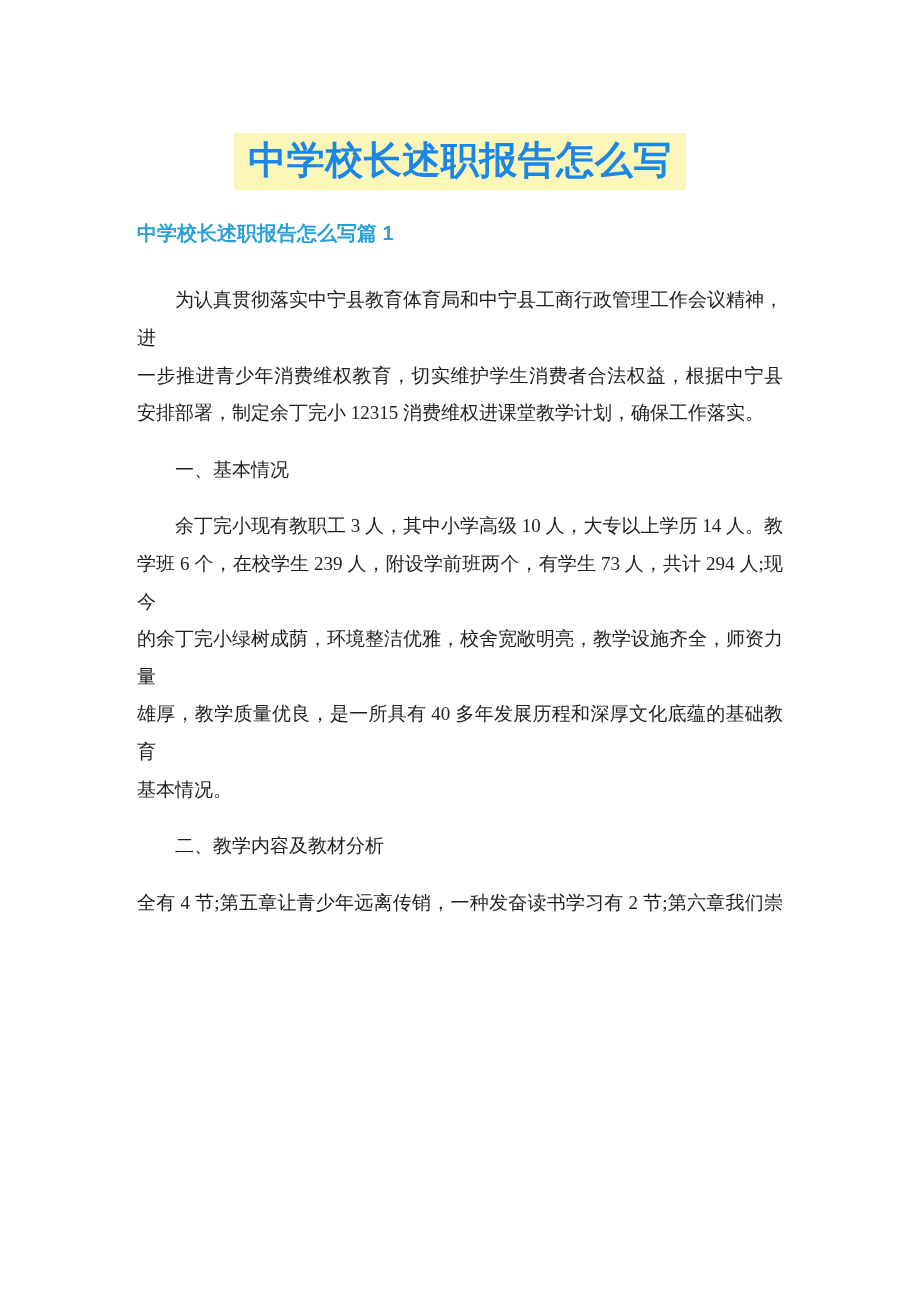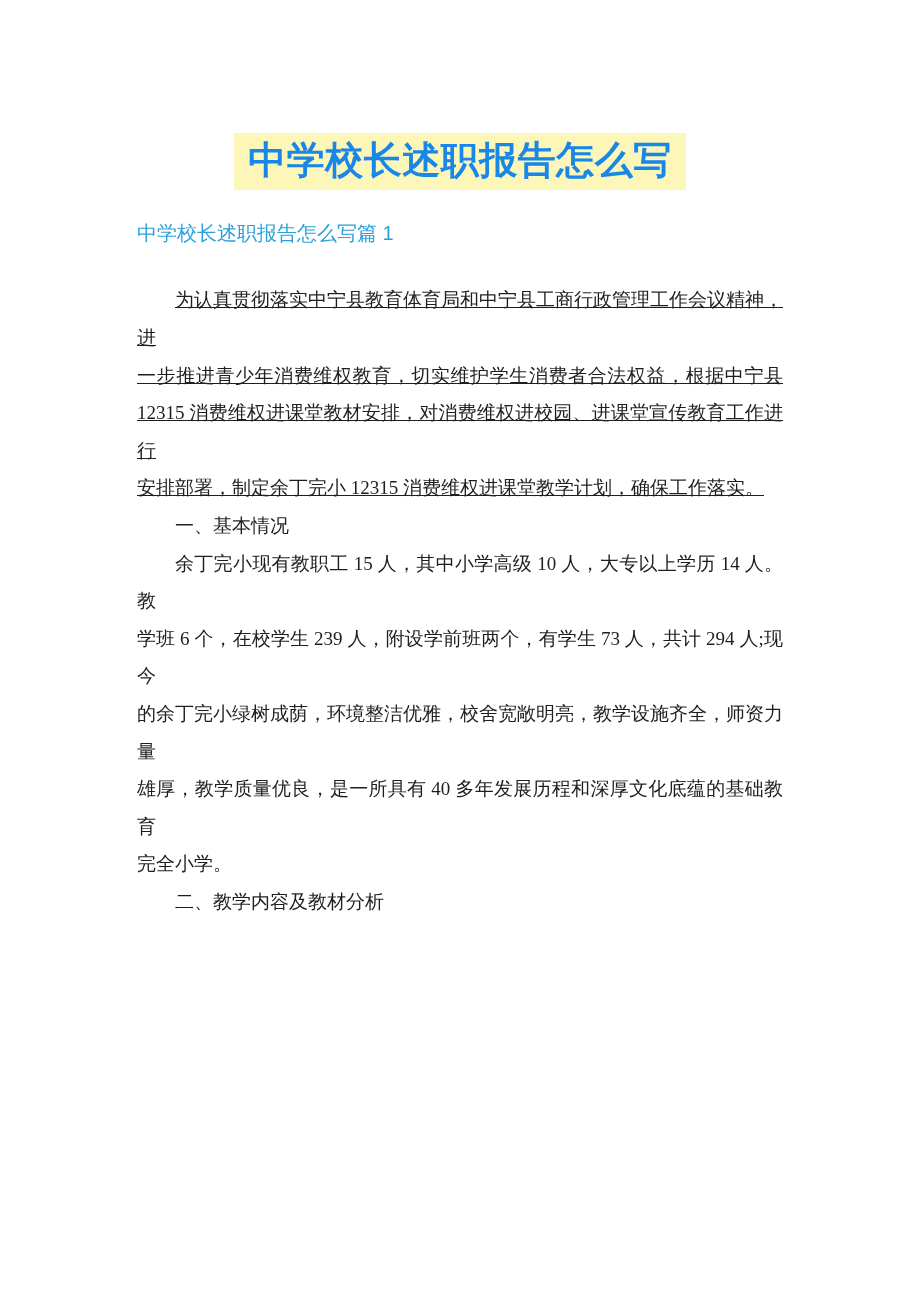--- a/index.html
+++ b/index.html
@@ -21,64 +21,63 @@
     color: var(--title, #1987e8);
     font-weight: bold;
     font-size: 38px;
     line-height: 1.3;
     padding: 3px 14px 5px 14px;
     letter-spacing: 0.5px;
   }
   .subtitle {
     margin: 30px 137px 16px 137px;
     font-family: "Liberation Sans", "DejaVu Sans", sans-serif;
-    font-weight: normal;
+    font-weight: bold;
     font-size: 20px;
     line-height: 26px;
     color: var(--sub, #2aa0da);
   }
   .doc-body {
     margin: 35px auto 0 137px;
     width: 646px;
     color: var(--body, #1e1e1e);
     font-size: 19px;
   }
-  .block { }
-  .block:first-child { margin-top: 0; text-decoration: underline; }
+  .block { margin-top: 19px; }
+  .block:first-child { margin-top: 0; }
   .line { line-height: 37.6px; }
   .line.first { text-indent: 38px; }
   .line.fill {
     text-align: justify;
     text-align-last: justify;
   }
 </style>
 </head>
 <body>
 
 <div class="page" style="--page-bg: #ffffff; --title: #1987e8; --hl: #fcf6b8; --sub: #2aa0da; --body: #1e1e1e;">
   <div class="title-row">
     <span class="doc-title">中学校长述职报告怎么写</span>
   </div>
   <div class="subtitle">中学校长述职报告怎么写篇 1</div>
   <div class="doc-body" id="doc-body">
       <div class="block">
         <div class="line first fill">为认真贯彻落实中宁县教育体育局和中宁县工商行政管理工作会议精神，进</div>
         <div class="line fill">一步推进青少年消费维权教育，切实维护学生消费者合法权益，根据中宁县</div>
-        <div class="line fill">12315 消费维权进课堂教材安排，对消费维权进校园、进课堂宣传教育工作进行</div>
         <div class="line">安排部署，制定余丁完小 12315 消费维权进课堂教学计划，确保工作落实。</div>
       </div>
       <div class="block">
         <div class="line first">一、基本情况</div>
       </div>
       <div class="block">
-        <div class="line first fill">余丁完小现有教职工 15 人，其中小学高级 10 人，大专以上学历 14 人。教</div>
+        <div class="line first fill">余丁完小现有教职工 3 人，其中小学高级 10 人，大专以上学历 14 人。教</div>
         <div class="line fill">学班 6 个，在校学生 239 人，附设学前班两个，有学生 73 人，共计 294 人;现今</div>
         <div class="line fill">的余丁完小绿树成荫，环境整洁优雅，校舍宽敞明亮，教学设施齐全，师资力量</div>
         <div class="line fill">雄厚，教学质量优良，是一所具有 40 多年发展历程和深厚文化底蕴的基础教育</div>
-        <div class="line">完全小学。</div>
+        <div class="line">基本情况。</div>
       </div>
       <div class="block">
         <div class="line first">二、教学内容及教材分析</div>
       </div>
       <div class="block">
         <div class="line fill">全有 4 节;第五章让青少年远离传销，一种发奋读书学习有 2 节;第六章我们崇尚</div>
       </div>
     </div>
 </div>
 

